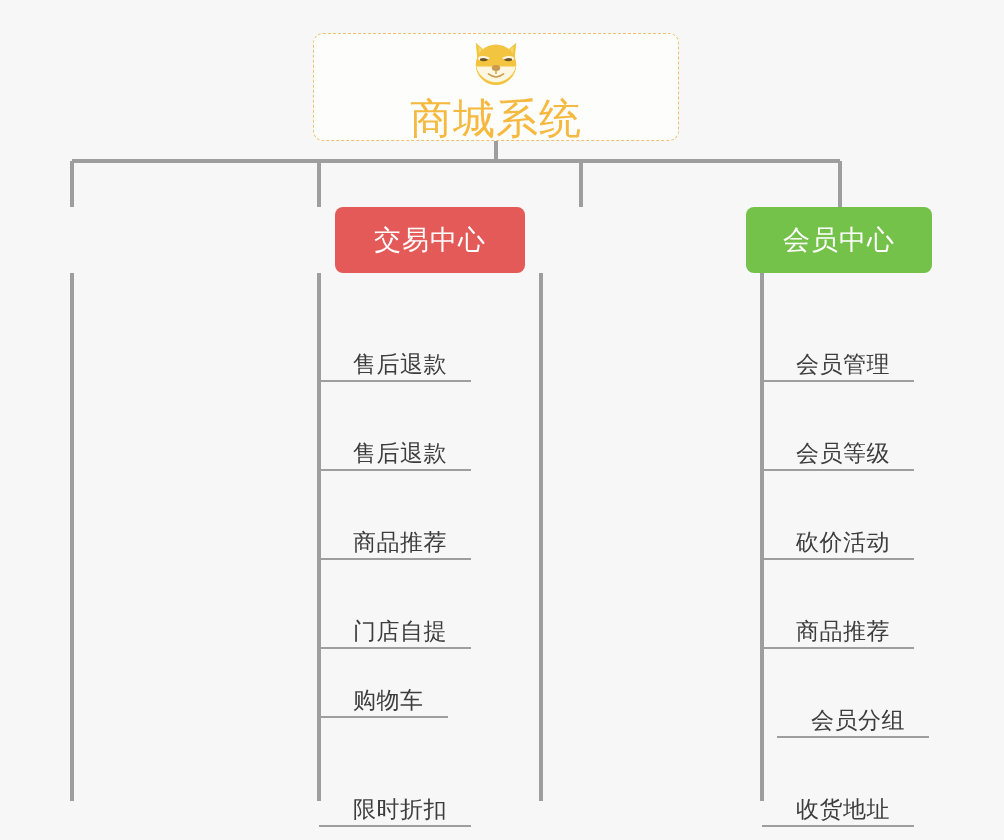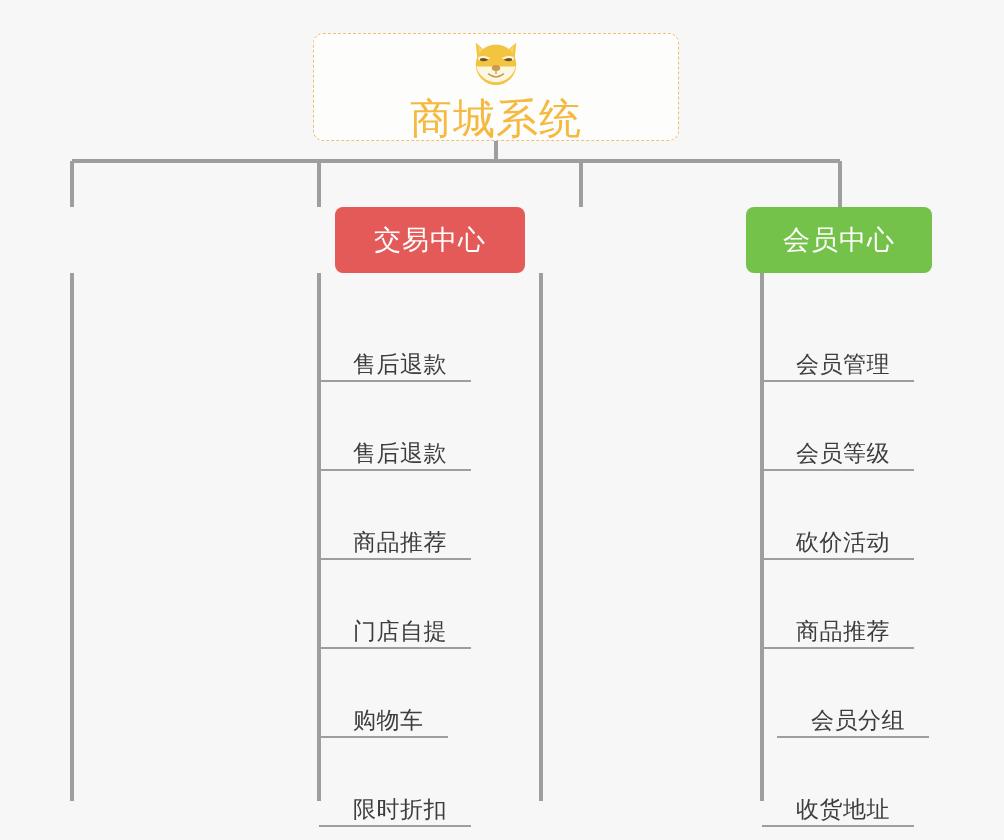--- a/index.html
+++ b/index.html
@@ -168,21 +168,21 @@
       </div>
       <div class="leaf" style="top:153px;left:16px;width:152px">
         <span class="leaf-label">售后退款</span>
       </div>
       <div class="leaf" style="top:242px;left:16px;width:152px">
         <span class="leaf-label">商品推荐</span>
       </div>
       <div class="leaf" style="top:331px;left:16px;width:152px">
         <span class="leaf-label">门店自提</span>
       </div>
-      <div class="leaf" style="top:420px;left:16px;width:129px">
+      <div class="leaf" style="top:400px;left:16px;width:129px">
         <span class="leaf-label">购物车</span>
       </div>
       <div class="leaf" style="top:509px;left:16px;width:152px">
         <span class="leaf-label">限时折扣</span>
       </div>
     </div>
   </div>
 
 
   <div class="column col-3">

